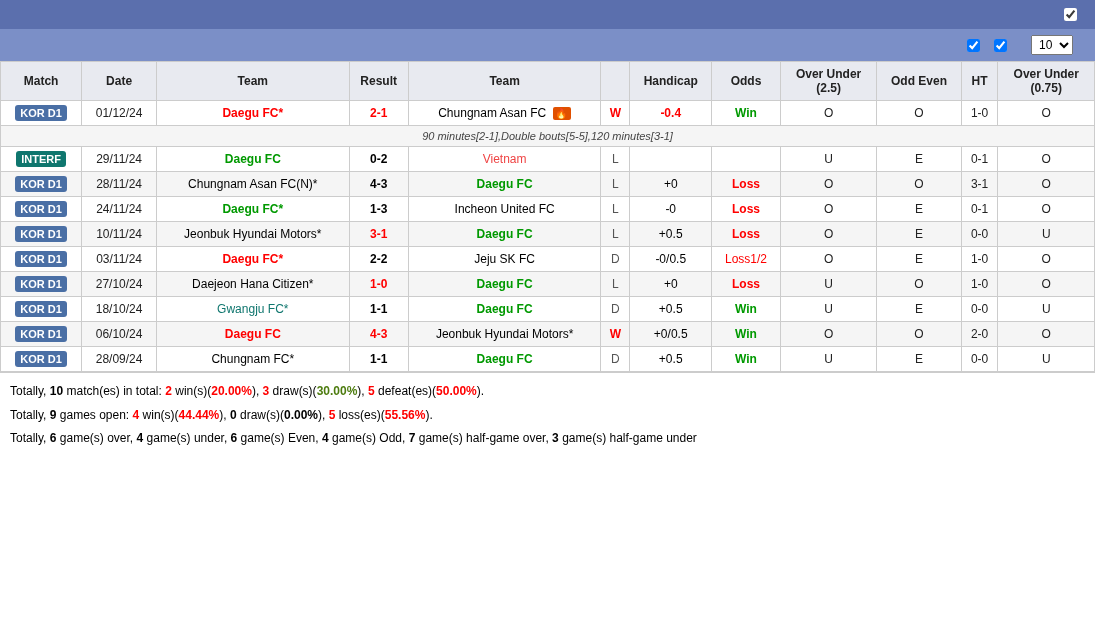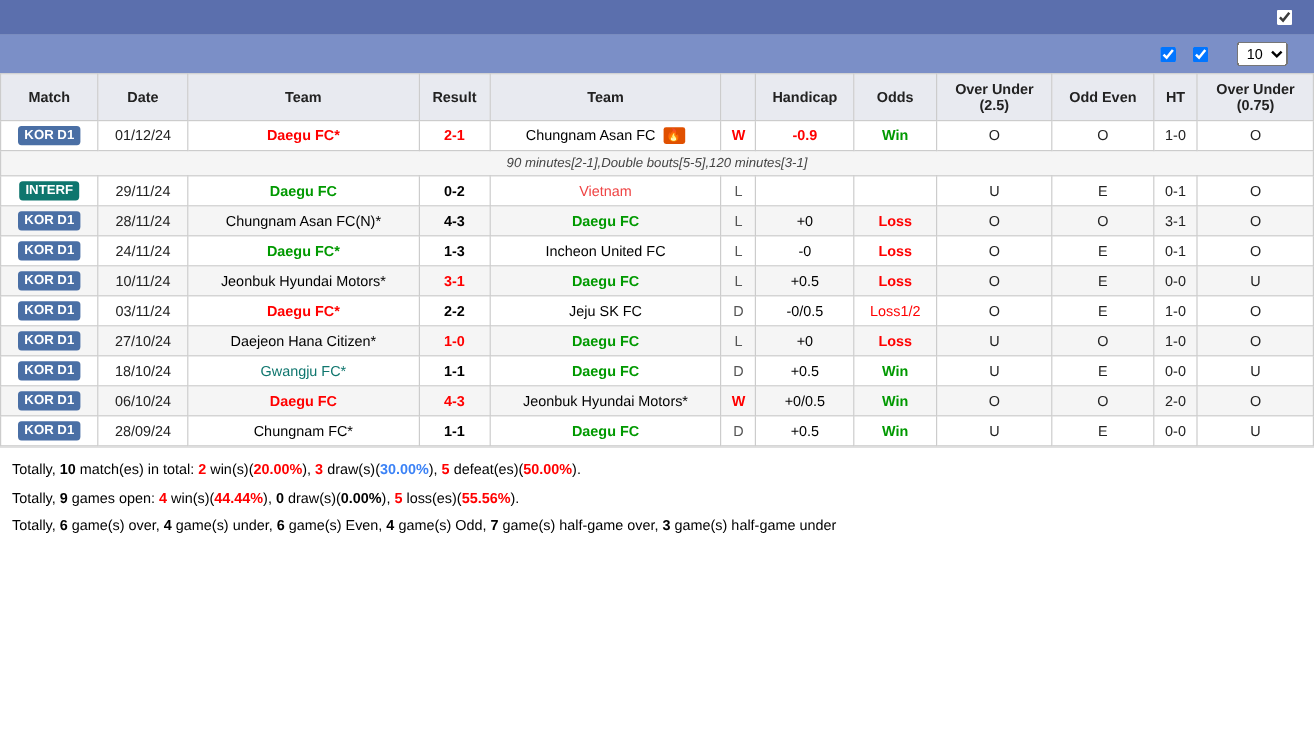--- a/index.html
+++ b/index.html
@@ -151,21 +151,21 @@
     </tr>
   </thead>
   <tbody id="table-body">
   <tr>
         <td><span class="badge badge-kord1">KOR D1</span></td>
         <td>01/12/24</td>
         <td style="color: red; font-weight: bold;">Daegu FC*</td>
         <td style="color: red; font-weight: bold;">2-1</td>
         <td style="color: rgb(0, 0, 0);">Chungnam Asan FC <span class="fire-icon">🔥</span></td>
         <td class="wdl-w">W</td>
-        <td style="color: red; font-weight: bold;">-0.9</td>
+        <td style="color: red; font-weight: bold;">-0.4</td>
         <td style="color: rgb(0, 153, 0); font-weight: bold;">Win</td>
         <td>O</td>
         <td>O</td>
         <td>1-0</td>
         <td>O</td>
       </tr>
       <tr class="note-row">
         <td colspan="12">90 minutes[2-1],Double bouts[5-5],120 minutes[3-1]</td>
       </tr>
       <tr>
@@ -291,16 +291,16 @@
         <td style="color: rgb(0, 153, 0); font-weight: bold;">Win</td>
         <td>U</td>
         <td>E</td>
         <td>0-0</td>
         <td>U</td>
       </tr>
     </tbody>
 </table>
 
 <div class="summary-section" id="summary-section">
-<p>Totally, <strong>10</strong> match(es) in total: <strong style="color:red">2</strong> win(s)(<strong style="color:red">20.00%</strong>), <strong style="color:red">3</strong> draw(s)(<strong style="color:#3b82f6">30.00%</strong>), <strong style="color:red">5</strong> defeat(es)(<strong style="color:red">50.00%</strong>).</p>
+<p>Totally, <strong>10</strong> match(es) in total: <strong style="color:red">2</strong> win(s)(<strong style="color:red">20.00%</strong>), <strong style="color:red">3</strong> draw(s)(<strong style="color:#4d7c0f">30.00%</strong>), <strong style="color:red">5</strong> defeat(es)(<strong style="color:red">50.00%</strong>).</p>
     <p>Totally, <strong>9</strong> games open: <strong style="color:red">4</strong> win(s)(<strong style="color:red">44.44%</strong>), <strong>0</strong> draw(s)(<strong>0.00%</strong>), <strong style="color:red">5</strong> loss(es)(<strong style="color:red">55.56%</strong>).</p>
     <p>Totally, <strong>6</strong> game(s) over, <strong>4</strong> game(s) under, <strong>6</strong> game(s) Even, <strong>4</strong> game(s) Odd, <strong>7</strong> game(s) half-game over, <strong>3</strong> game(s) half-game under</p>
   </div>
 
 </body></html>

